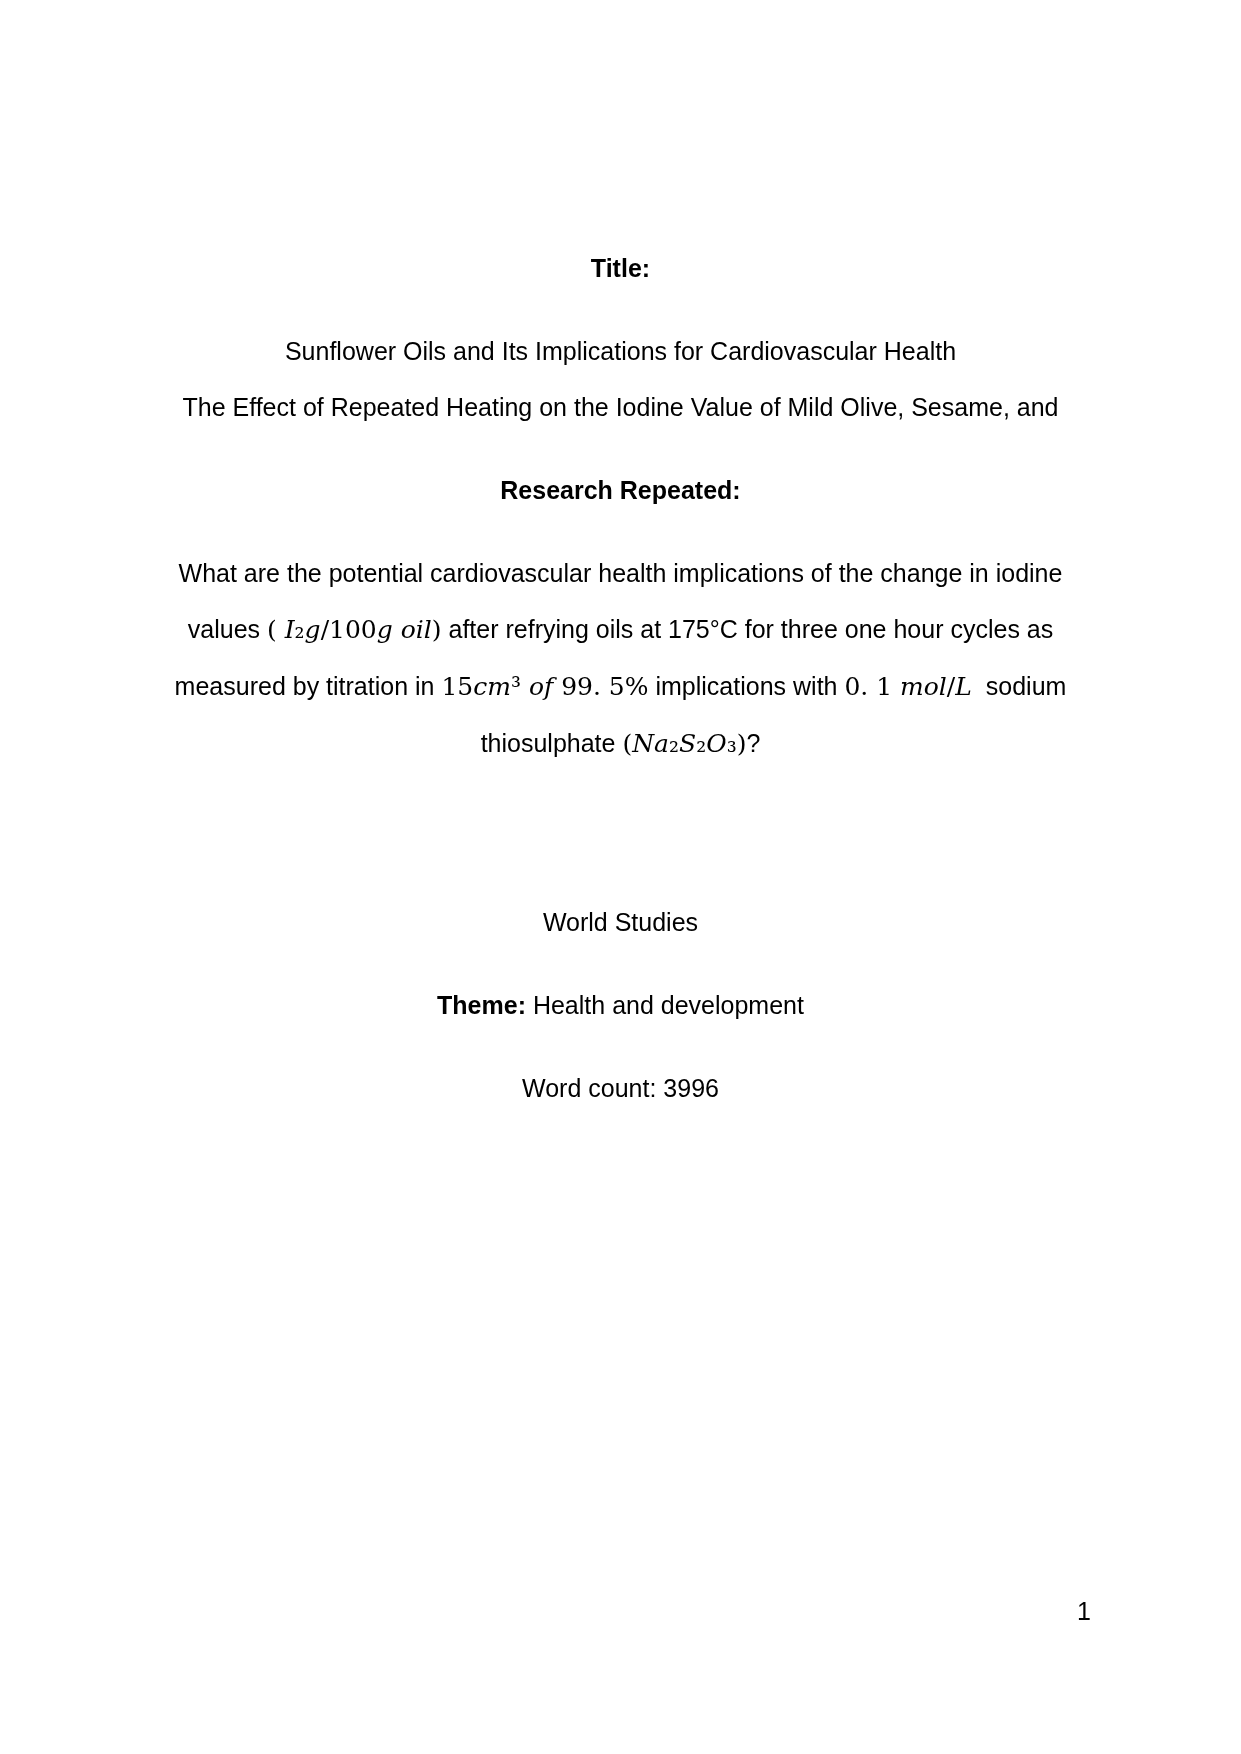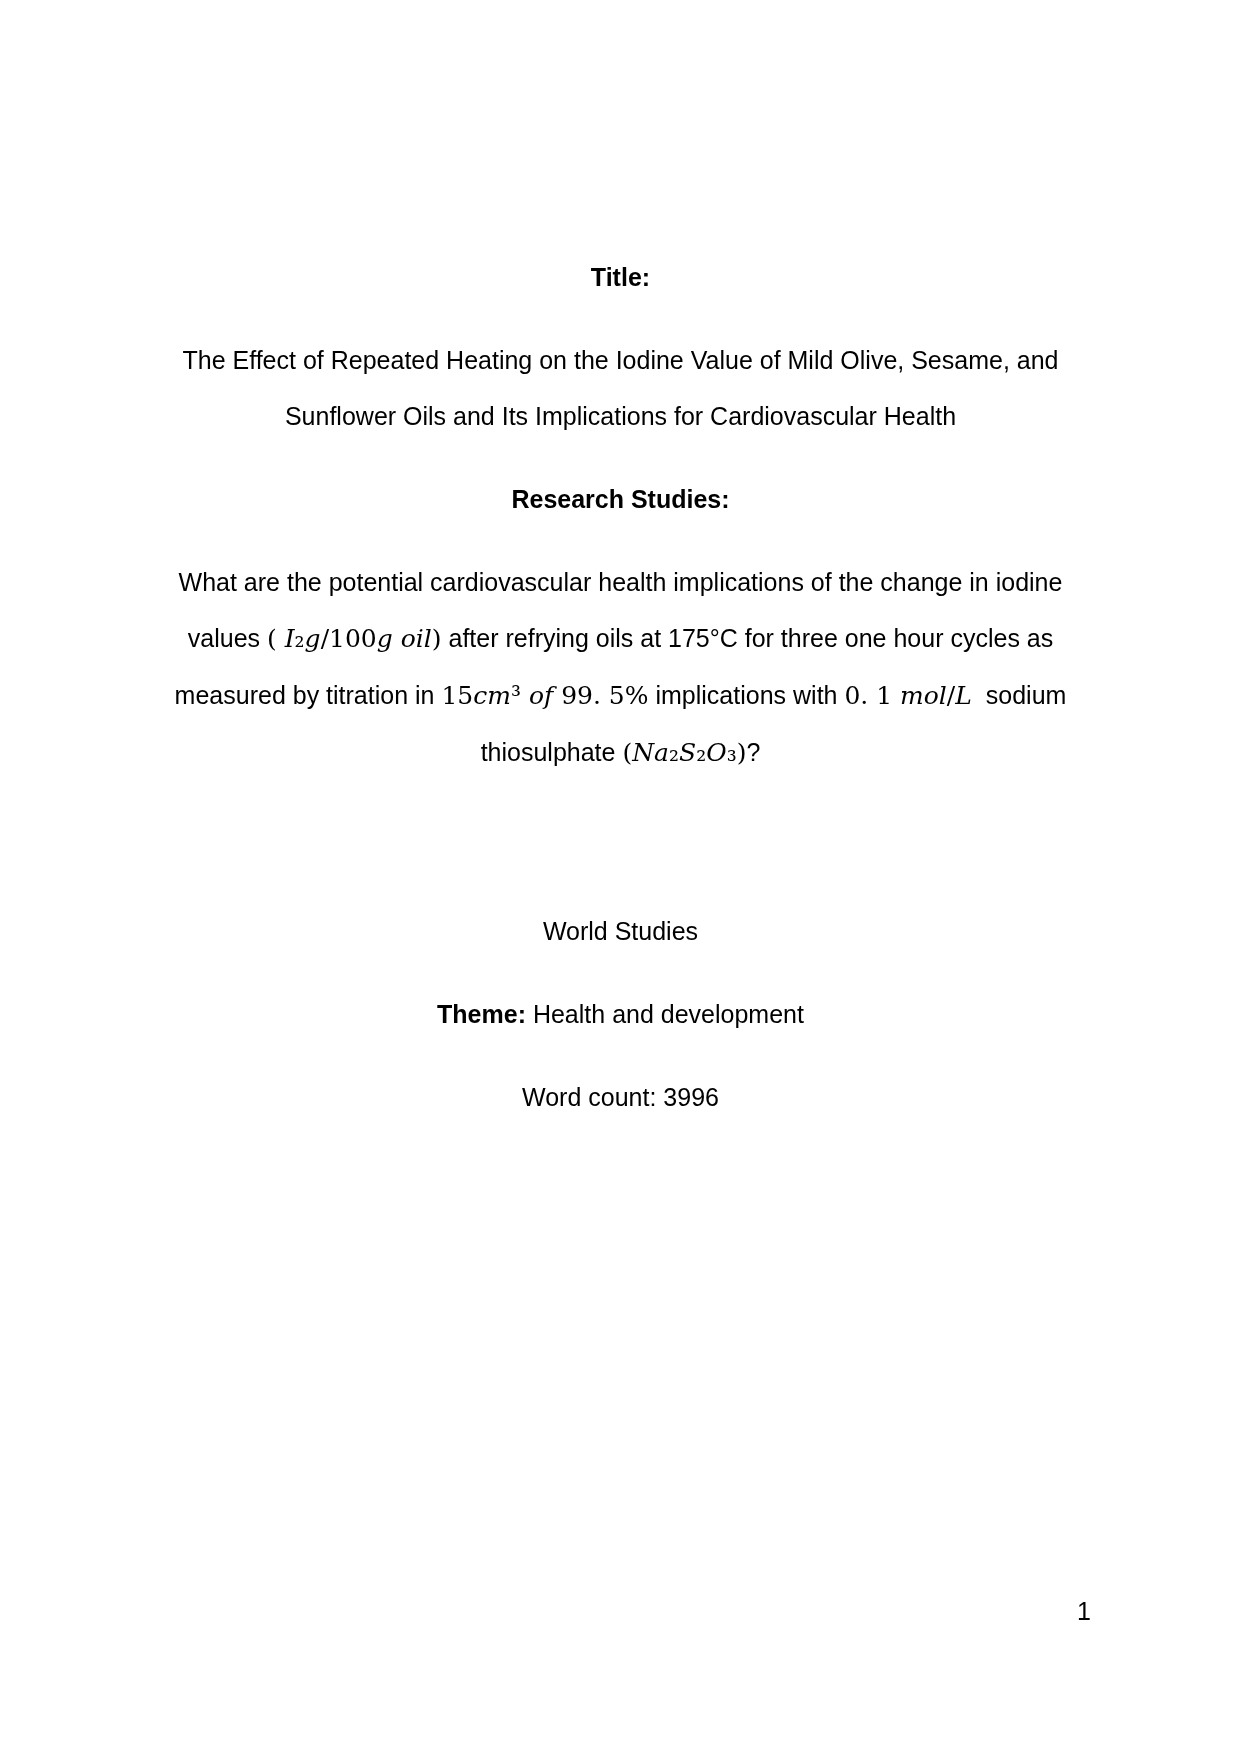--- a/index.html
+++ b/index.html
@@ -10,21 +10,20 @@
     color: #000000;
     font-family: "Liberation Sans", sans-serif;
     position: relative;
     overflow: hidden;
   }
   .page-content {
     padding: 240px 150px 0 150px;
     text-align: center;
     font-size: 25px;
     line-height: 56px;
-    margin-top: 9px;
   }
   .para { margin: 0 0 27px 0; }
   .bold { font-weight: 700; text-align: center; }
   .heading { font-weight: 700; }
   .line { display: block; }
   .spacer { height: 68px; margin: 0 0 27px 0; }
   .math {
     font-family: "DejaVu Serif", "Liberation Serif", serif;
     font-size: 25px;
   }
@@ -39,25 +38,25 @@
   }
 </style>
 </head>
 <body>
 
 <div class="page-content">
 
   <div class="para heading">Title:</div>
 
   <div class="para">
+    <span class="line">Sunflower Oils and Its Implications for Cardiovascular Health</span>
     <span class="line">The Effect of Repeated Heating on the Iodine Value of Mild Olive, Sesame, and</span>
-    <span class="line">Sunflower Oils and Its Implications for Cardiovascular Health</span>
   </div>
 
-  <div class="para heading">Research Studies:</div>
+  <div class="para heading">Research Repeated:</div>
 
   <div class="para">
     <span class="line"><span>What are the potential cardiovascular health implications of the change in iodine</span></span>
     <span class="line"><span>values </span><span class="math"><span>( </span><span class="mvar">I</span><span>₂</span><span class="mvar">g</span><span>/100</span><span class="mvar">g</span><span> </span><span class="mvar">oil</span><span>)</span></span><span> after refrying oils at 175°C for three one hour cycles as</span></span>
     <span class="line"><span>measured by titration in </span><span class="math"><span>15</span><span class="mvar">cm</span><span>³ </span><span class="mvar">of</span><span> 99. 5%</span></span><span> implications with </span><span class="math"><span>0. 1 </span><span class="mvar">mol</span><span>/</span><span class="mvar">L</span></span><span>&nbsp; sodium</span></span>
     <span class="line"><span>thiosulphate </span><span class="math"><span>(</span><span class="mvar">Na</span><span>₂</span><span class="mvar">S</span><span>₂</span><span class="mvar">O</span><span>₃)</span></span><span>?</span></span>
   </div>
 
   <div class="spacer"></div>
 

